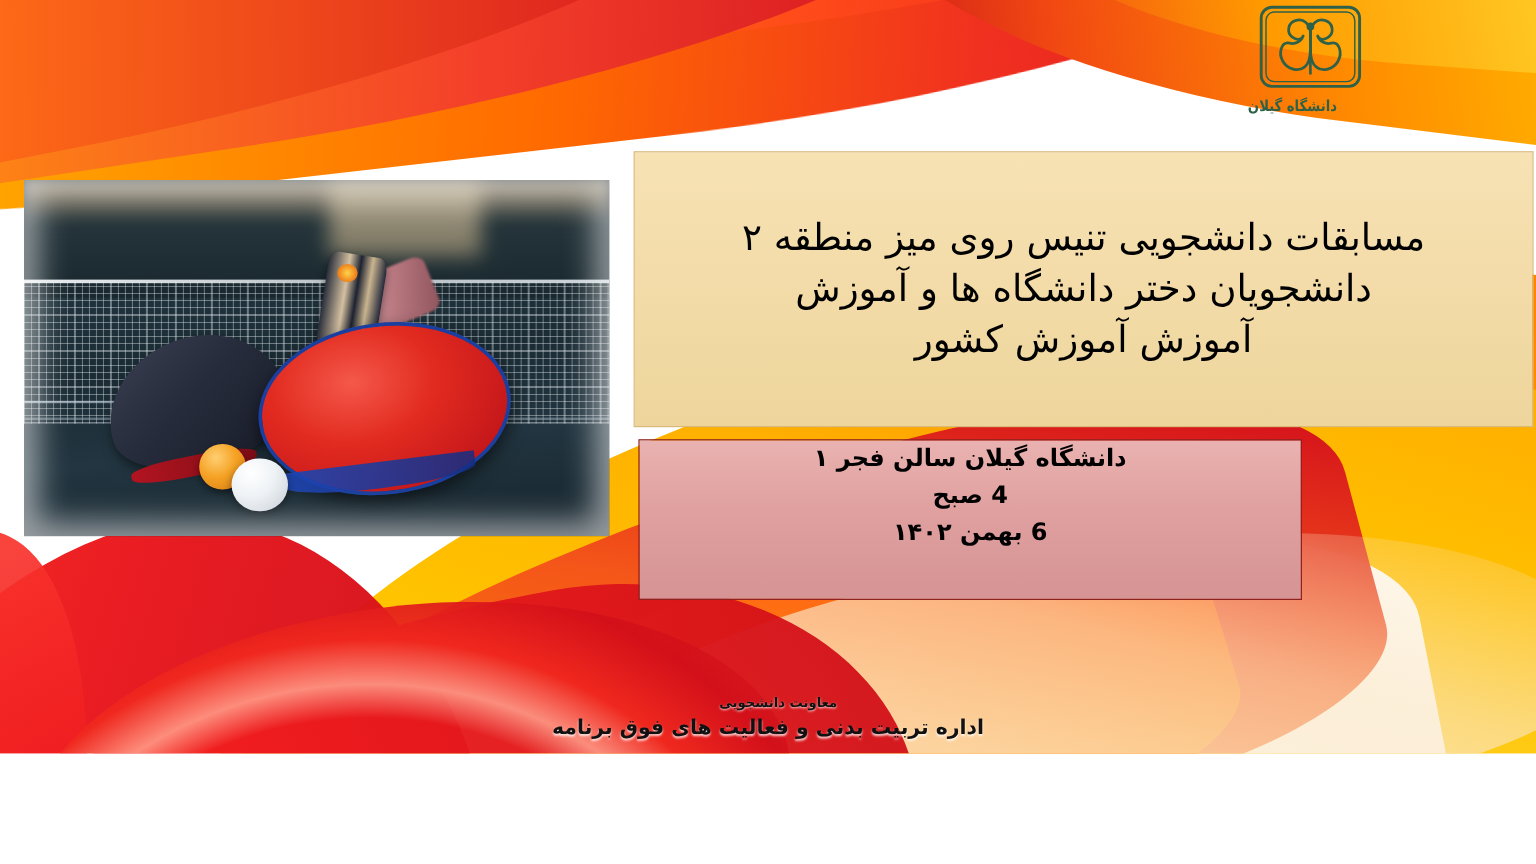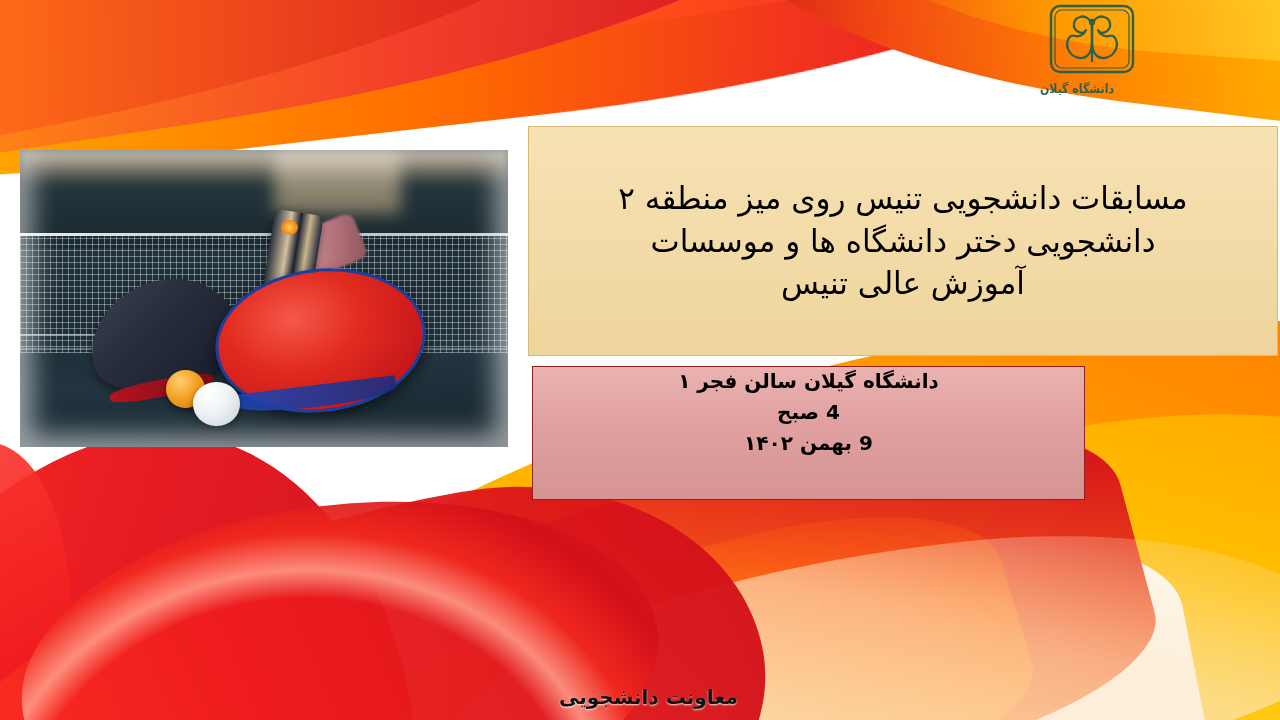--- a/index.html
+++ b/index.html
@@ -1,20 +1,20 @@
 <!DOCTYPE html>
 <html lang="fa" dir="rtl"><head>
 <meta charset="utf-8">
 <title>Poster</title>
 <style>
   html,body{margin:0;padding:0;background:#fff;}
   body{font-family:"DejaVu Sans","Liberation Sans",sans-serif;}
 
   #poster{
-    position:relative;width:1280px;height:720px;overflow:hidden;
+    position:relative;width:1280px;height:628px;overflow:hidden;
     background:#ffffff;
   }
 
   
   .bg{position:absolute;inset:0;overflow:hidden;pointer-events:none;}
 
   .ribbon{position:absolute;border-radius:50%;}
 
   
   .tl-a{
@@ -318,21 +318,21 @@
 
   
   .footer{
     position:absolute;left:0;right:0;bottom:8px;
     text-align:center;direction:rtl;
   }
   .footer-line{
     color:#111;font-weight:bold;line-height:1.5;
     text-shadow:0 1px 2px rgba(255,255,255,.85);
   }
-  .footer-l1{font-size:20px;margin-left:17px;}
+  .footer-l1{font-size:11px;margin-left:17px;}
   .footer-l2{font-size:17px;}
 </style>
 </head>
 <body>
 
 <div id="poster">
 
   <div class="bg">
     <div class="ribbon tl-a"></div>
     <div class="ribbon tl-b"></div>
@@ -386,28 +386,29 @@
       <div class="ph-paddle-red"></div>
       <div class="ph-ball-orange"></div>
       <div class="ph-ball-white"></div>
       <div class="ph-vign"></div>
     </div>
   </div>
 
   <div class="title-card">
     <div class="title-text">
       <div>مسابقات دانشجویی تنیس روی میز منطقه ۲</div>
-      <div>دانشجویی دختر دانشگاه ها و موسسات</div>
-      <div>آموزش عالی تنیس</div>
+      <div>دانشجویان دختر دانشگاه ها و آموزش</div>
+      <div>آموزش آموزش کشور</div>
     </div>
   </div>
 
   <div class="details-card">
     <div class="details-line">دانشگاه گیلان سالن فجر ۱</div>
     <div class="details-line">4 صبح</div>
-    <div class="details-line">9 بهمن ۱۴۰۲</div>
+    <div class="details-line">6 بهمن ۱۴۰۲</div>
   </div>
 
   <div class="footer">
     <div class="footer-line footer-l1">معاونت دانشجویی</div>
+    <div class="footer-line footer-l2">اداره تربیت بدنی و فعالیت های فوق برنامه</div>
   </div>
 
 </div>
 
 </body></html>

